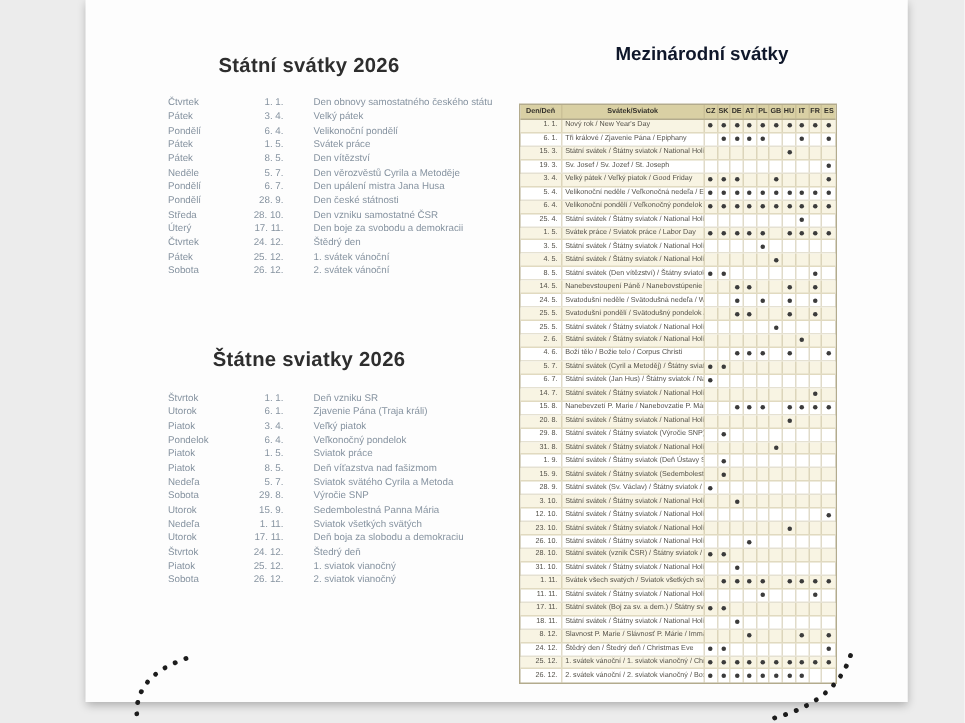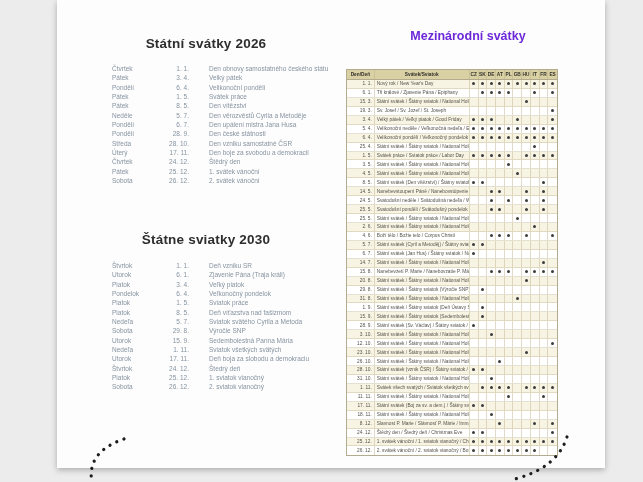--- a/index.html
+++ b/index.html
@@ -29,21 +29,21 @@
   .hrow{
     display:grid;grid-template-columns:45px 32px 1fr;
     padding-left:43px;height:9.35px;align-items:center;
     font-size:6.5px;color:#8693a0;line-height:9.35px;white-space:nowrap;
   }
   .hrow .date{text-align:right;}
   .hrow .hname{padding-left:20px;}
 
   .rp-title{
     position:absolute;top:28px;left:0;width:100%;text-align:center;
-    font-size:12.5px;font-weight:bold;color:#6d28d9;line-height:17px;
+    font-size:12.5px;font-weight:bold;color:#0f172a;line-height:17px;
   }
   .itable{
     position:absolute;left:15px;top:69px;width:212px;
     border:1px solid #b3ab8d;box-sizing:border-box;background:#fff;
   }
   .irow{display:flex;height:8.95px;box-sizing:border-box;border-bottom:1px solid rgba(186,176,136,0.38);}
   .irow:last-child{border-bottom:none;}
   .irow.alt{background:#f8f4e3;}
   .irow.header{height:10px;background:#d9d0a4;border-bottom:1px solid #b3ab8d;}
   .icell{
@@ -128,21 +128,21 @@
           <div class="date">25. 12.</div>
           <div class="hname">1. svátek vánoční</div>
         </div>
         <div class="hrow">
           <div class="day">Sobota</div>
           <div class="date">26. 12.</div>
           <div class="hname">2. svátek vánoční</div>
         </div>
       </div>
 
-    <div class="sec-title" style="top:232px;">Štátne sviatky 2030</div>
+    <div class="sec-title" style="top:232px;">Štátne sviatky 2026</div>
     <div class="hlist" style="top:261px;">
         <div class="hrow">
           <div class="day">Štvrtok</div>
           <div class="date">1. 1.</div>
           <div class="hname">Deň vzniku SR</div>
         </div>
         <div class="hrow">
           <div class="day">Utorok</div>
           <div class="date">6. 1.</div>
           <div class="hname">Zjavenie Pána (Traja králi)</div>

